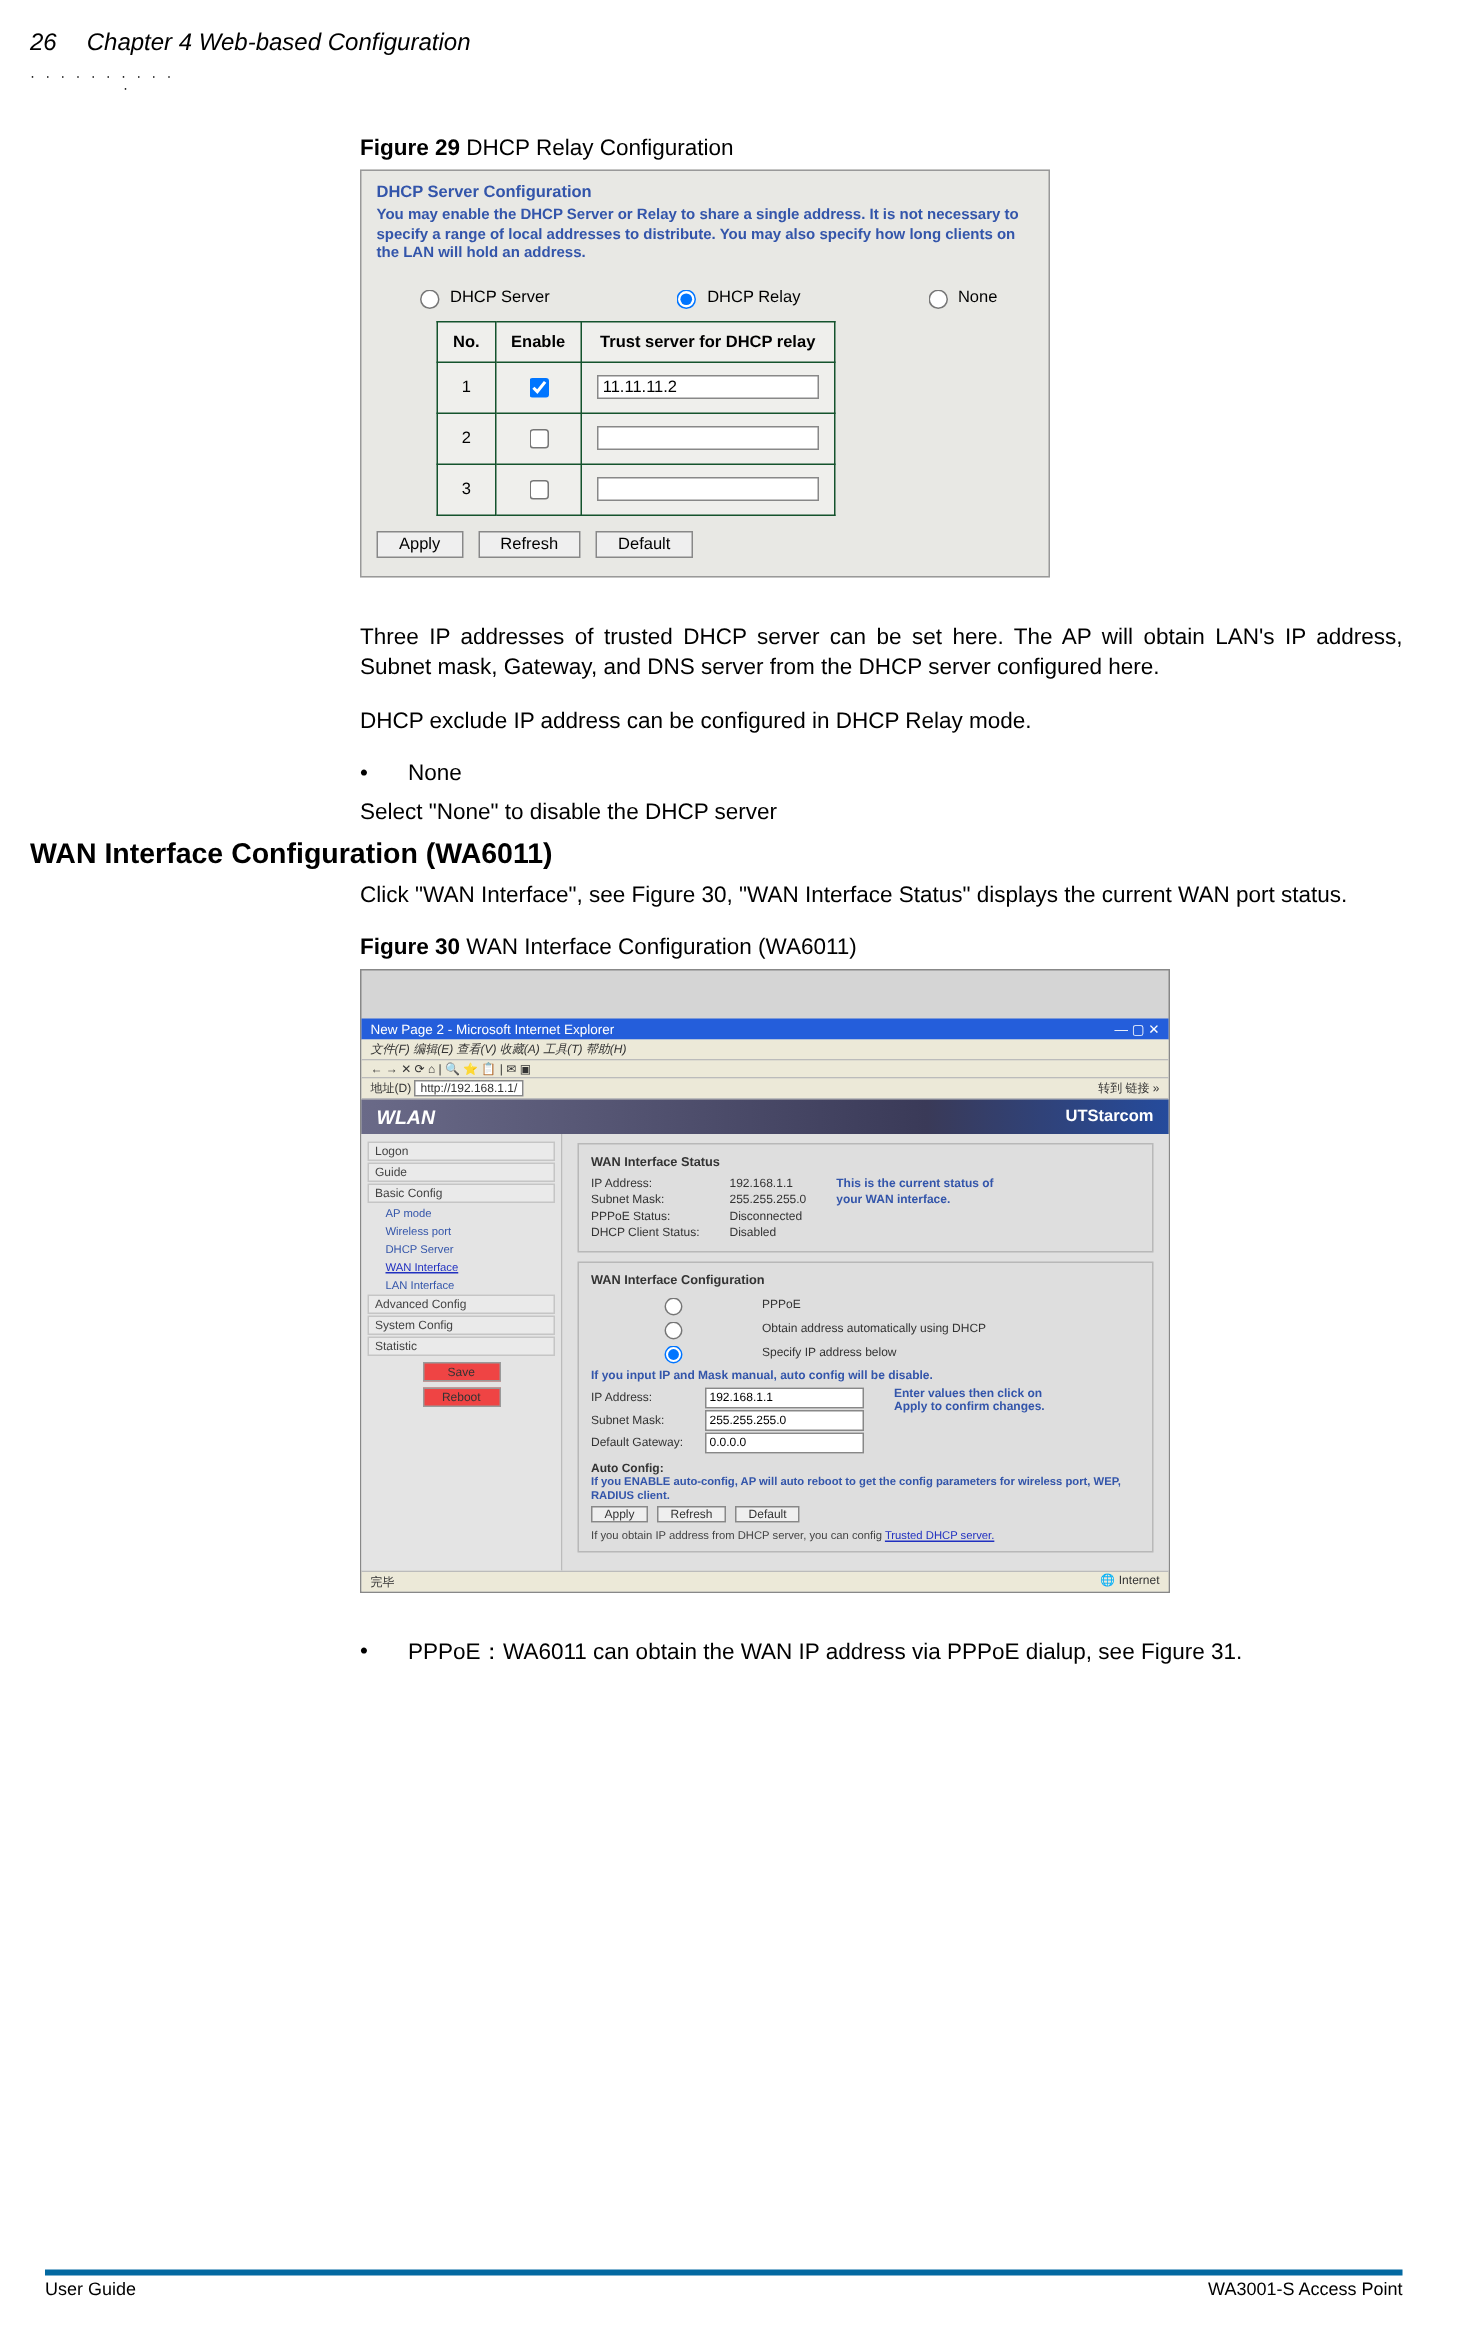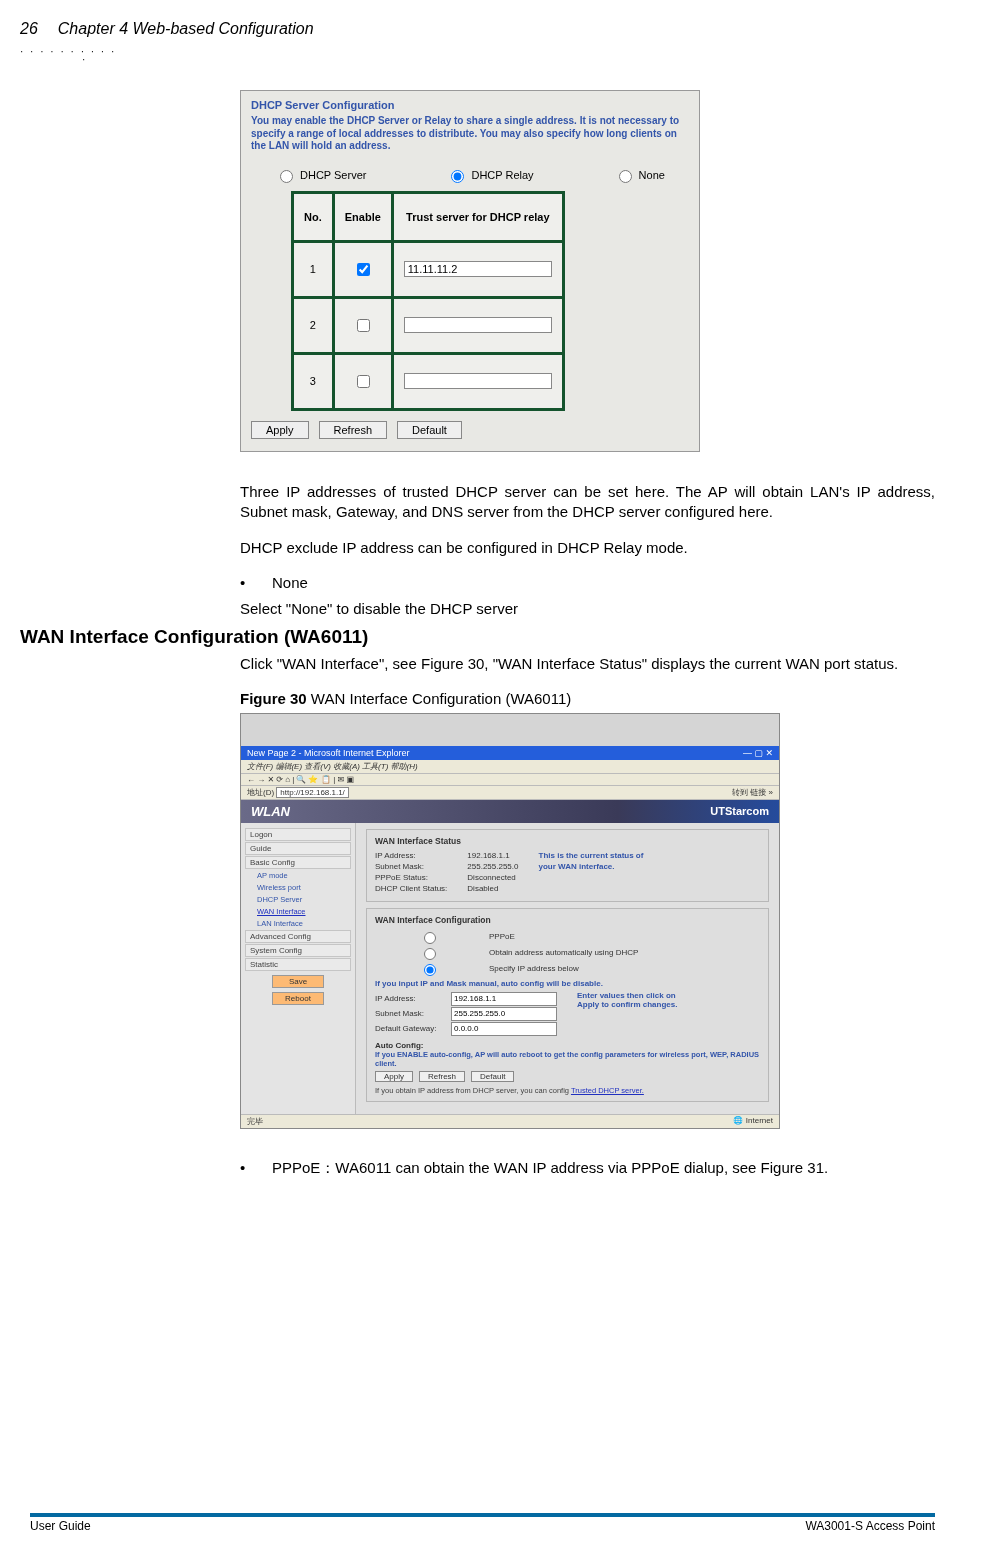--- a/index.html
+++ b/index.html
@@ -80,22 +80,22 @@
     gap: 80px;
     padding: 4px 0 8px 24px;
     font-size: 11px;
   }
   .radio-row label { display:flex; align-items:center; gap:4px; }
   .tbl {
     border-collapse: collapse;
     margin: 0 auto 10px 40px;
   }
   .tbl th, .tbl td {
-    border: 3px solid #14532d;
-    padding: 17px 10px;
+    border: 1px solid #14532d;
+    padding: 7px 10px;
     font-size: 11px;
     text-align: center;
     background: #efefec;
   }
   .tbl input[type=text] {
     width: 140px;
     font-size: 11px;
     border:1px solid #888;
     padding:1px 3px;
   }
@@ -173,39 +173,39 @@
     display:flex;
     justify-content:space-between;
     align-items:center;
   }
   .fig30 .banner .brand { font-weight:bold; color:#fff; }
   .fig30 .body {
     display:flex;
     background:#e0e0e0;
   }
   .fig30 .side {
-    width: 115px;
+    width: 134px;
     background:#e4e4e4;
     border-right:1px solid #bbb;
     padding: 4px;
     box-sizing: border-box;
   }
   .fig30 .side .menuitem {
     background:#eaeaea;
     border:1px solid #c5c5c5;
     padding: 1px 4px;
     margin: 1px 0;
     font-size:8px;
     color:#444;
   }
   .fig30 .side .sub { padding-left: 12px; border:none; background:none; font-size:7.5px; color:#3355aa; }
   .fig30 .side .sub.sel { text-decoration: underline; color:#2030c0; }
   .fig30 .side .btn-sm {
     display:block; width:50px; margin:4px auto; font-size:8px; padding:1px 0; text-align:center;
-    background:#fdba74; border:1px solid #999;
+    background:#ef4444; border:1px solid #999;
   }
   .fig30 .main {
     flex:1;
     padding: 6px 10px;
     background:#e0e0e0;
   }
   .fig30 .group {
     border:1px solid #b8b8b8;
     padding:6px 8px;
     margin-bottom:6px;
@@ -249,20 +249,23 @@
 <body>
 
 <div class="page">
   <div class="header-row">
     <span class="page-num">26</span>
     <span class="chapter">Chapter 4 Web-based Configuration</span>
   </div>
   <div class="dots-decor"></div>
 
   <div class="content">
+    <div class="fig-caption">
+      <span class="bold">Figure 29</span><span> DHCP Relay Configuration</span>
+    </div>
 
     <div class="figure-box">
       <div class="fieldset-label">DHCP Server Configuration</div>
       <div class="hint-blue">You may enable the DHCP Server or Relay to share a single address. It is not necessary to specify a range of local addresses to distribute. You may also specify how long clients on the LAN will hold an address.</div>
       <div class="radio-row">
         <label>
             <input type="radio" name="mode" style="">
             <span>DHCP Server</span>
           </label>
         <label>

